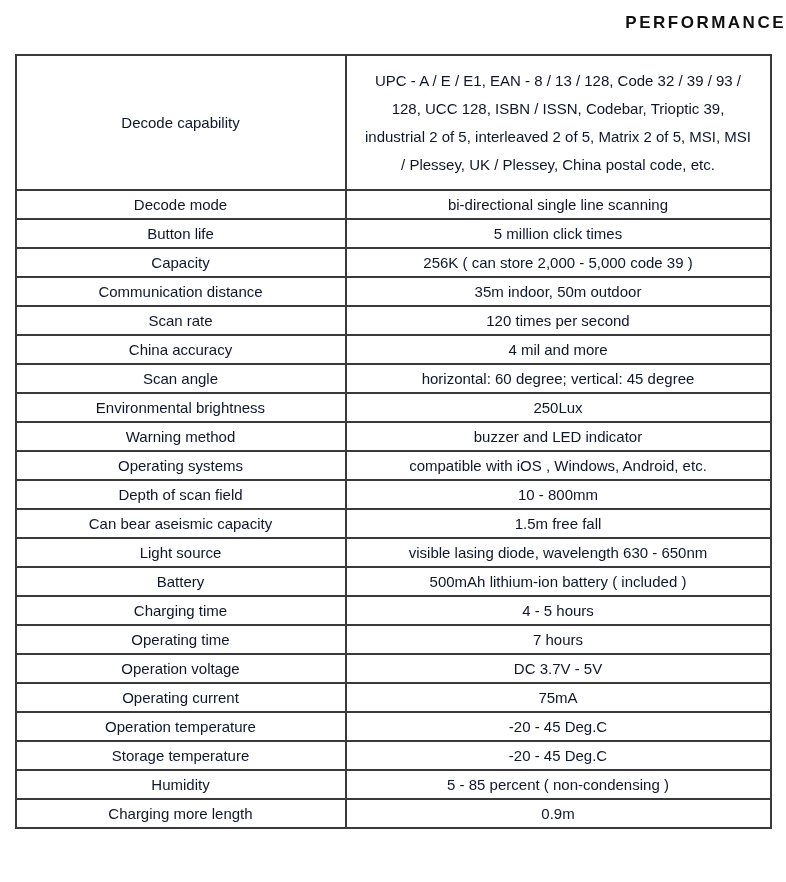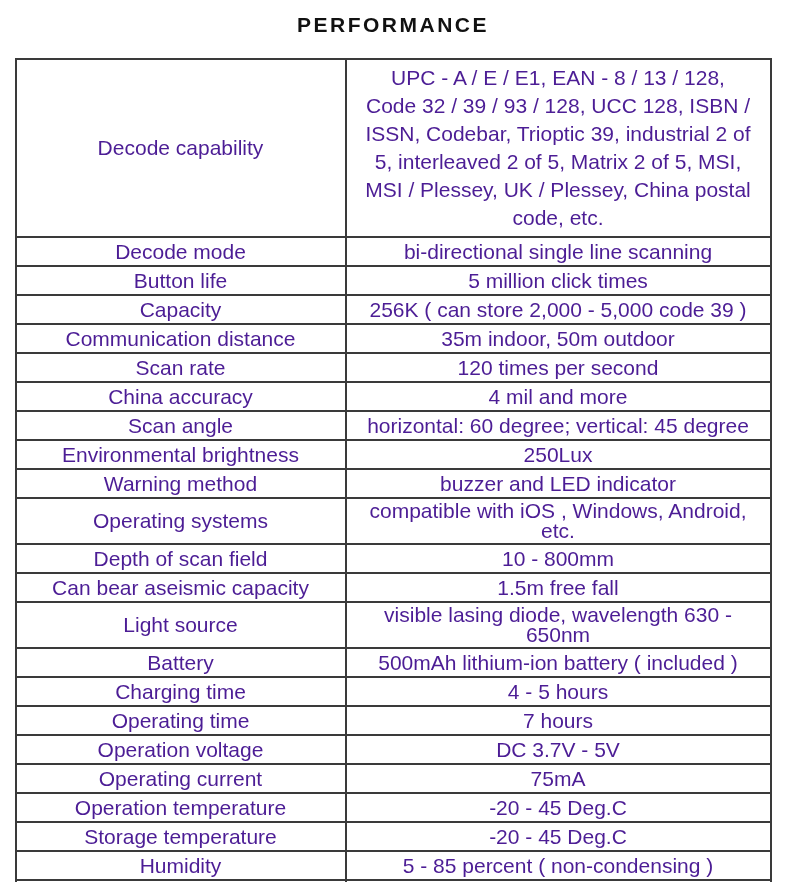--- a/index.html
+++ b/index.html
@@ -9,43 +9,43 @@
   }
   body {
     width: 786px;
     height: 882px;
     font-family: "Liberation Sans", sans-serif;
     color: #232323;
     overflow: hidden;
   }
   .page-title {
     margin: 13px 0 0 0;
-    text-align: center;
-    font-size: 21px;
+    text-align: right;
+    font-size: 17px;
     font-weight: bold;
     letter-spacing: 2.5px;
     color: #111111;
     font-family: "Liberation Sans", sans-serif;
   }
   table.spec-table {
     border-collapse: collapse;
     table-layout: fixed;
     width: 755px;
     margin: 21px auto 0 auto;
   }
   table.spec-table col.col-label { width: 330px; }
   table.spec-table col.col-value { width: 425px; }
   table.spec-table td {
     border: 2px solid #3a3a3a;
     text-align: center;
     vertical-align: middle;
-    font-size: 21px;
+    font-size: 15px;
     line-height: 20px;
     padding: 2px 8px;
-    color: #4c1d95;
+    color: #0f172a;
     overflow: hidden;
   }
   table.spec-table tr.row { height: 29px; }
   table.spec-table tr.row-tall { height: 135px; }
   table.spec-table tr.row-tall td.cell-value {
     line-height: 28px;
     padding: 4px 18px;
   }
 </style>
 </head>

